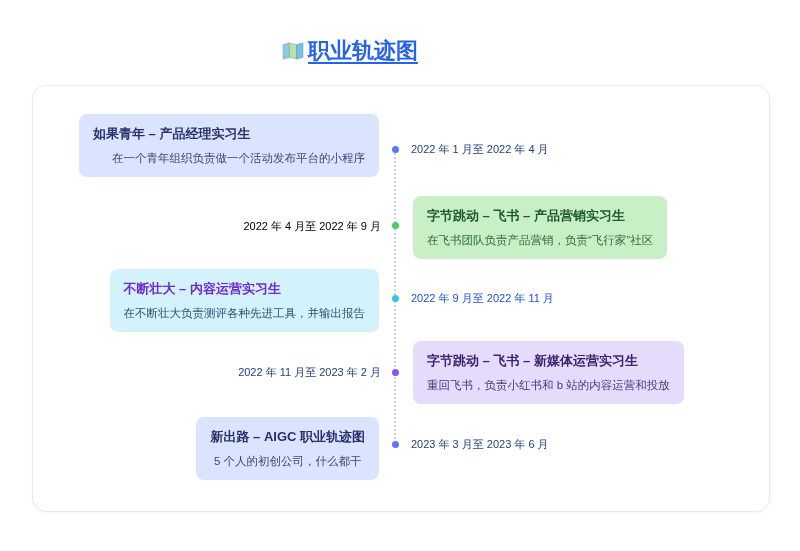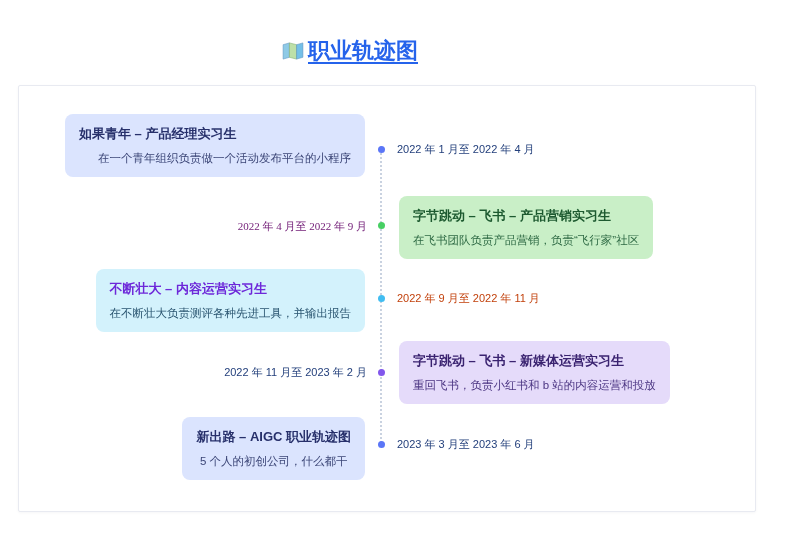--- a/index.html
+++ b/index.html
@@ -4,22 +4,22 @@
 <style>
   html,body{margin:0;padding:0;background:#ffffff;width:800px;height:551px;
     font-family:"Liberation Sans","DejaVu Sans",sans-serif;}
   .page{position:relative;width:800px;height:551px;overflow:hidden;}
 
   .page-title{position:absolute;top:36px;left:0;width:700px;text-align:center;
     margin:0;font-size:22px;font-weight:bold;
     text-decoration:underline;text-underline-offset:4px;text-decoration-thickness:2px;}
   .page-title .map-ico{display:inline-block;vertical-align:-2px;margin-right:4px;}
 
-  .board{position:absolute;left:18px;top:85px;width:736px;height:425px;
-    background:#ffffff;border:1px solid #e8eaf1;border-radius:2px;
+  .board{position:absolute;left:32px;top:85px;width:736px;height:425px;
+    background:#ffffff;border:1px solid #e8eaf1;border-radius:14px;
     box-shadow:0 1px 3px rgba(20,30,60,0.04);}
 
   .tl-axis{position:absolute;left:361px;top:60px;height:300px;width:0;
     border-left:2px dotted #c9d2e0;}
 
   .tcard{position:absolute;padding:10px 14px;border-radius:8px;white-space:nowrap;}
   .tcard.left{right:390px;text-align:left;}
   .tcard.right{left:380px;text-align:left;}
   .tcard .t{font-size:13px;font-weight:bold;line-height:20px;margin:0 0 5px 0;}
   .tcard .d{font-size:11.5px;line-height:18px;margin:0;}
@@ -52,28 +52,28 @@
       <p class="d" style="color: rgb(60, 70, 119); margin-left: 19px;">在一个青年组织负责做一个活动发布平台的小程序</p>
     </div>
     <div class="dot" style="top: 60px; background: rgb(91, 118, 247);"></div>
     <div class="tdate after" style="top: 63px; color: rgb(36, 64, 124);">2022 年 1 月至 2022 年 4 月</div>
 
     <div class="tcard right" style="top: 110px; background: rgb(201, 239, 199);">
       <p class="t" style="color: rgb(29, 90, 48);">字节跳动 – 飞书 – 产品营销实习生</p>
       <p class="d" style="color: rgb(46, 106, 68);">在飞书团队负责产品营销，负责“飞行家”社区</p>
     </div>
     <div class="dot" style="top: 136px; background: rgb(71, 207, 99);"></div>
-    <div class="tdate before" style="top: 140px; color: #701a75; font-family: Liberation Serif, serif;">2022 年 4 月至 2022 年 9 月</div>
+    <div class="tdate before" style="top: 140px; color: #000000;">2022 年 4 月至 2022 年 9 月</div>
 
     <div class="tcard left" style="top: 183px; background: rgb(211, 242, 252);">
       <p class="t" style="color: #6d28d9;">不断壮大 – 内容运营实习生</p>
       <p class="d" style="color: rgb(42, 85, 112);">在不断壮大负责测评各种先进工具，并输出报告</p>
     </div>
     <div class="dot" style="top: 209px; background: rgb(65, 189, 241);"></div>
-    <div class="tdate after" style="top: 212px; color: #c2410c;">2022 年 9 月至 2022 年 11 月</div>
+    <div class="tdate after" style="top: 212px; color: #1d4ed8;">2022 年 9 月至 2022 年 11 月</div>
 
     <div class="tcard right" style="top: 255px; background: rgb(229, 219, 250);">
       <p class="t" style="color: rgb(58, 35, 112);">字节跳动 – 飞书 – 新媒体运营实习生</p>
       <p class="d" style="color: rgb(75, 53, 130);">重回飞书，负责小红书和 b 站的内容运营和投放</p>
     </div>
     <div class="dot" style="top: 283px; background: rgb(130, 87, 236);"></div>
     <div class="tdate before" style="top: 286px; color: rgb(36, 64, 124);">2022 年 11 月至 2023 年 2 月</div>
 
     <div class="tcard left" style="top: 331px; background: rgb(219, 228, 254);">
       <p class="t" style="color: rgb(39, 48, 107);">新出路 – AIGC 职业轨迹图</p>

